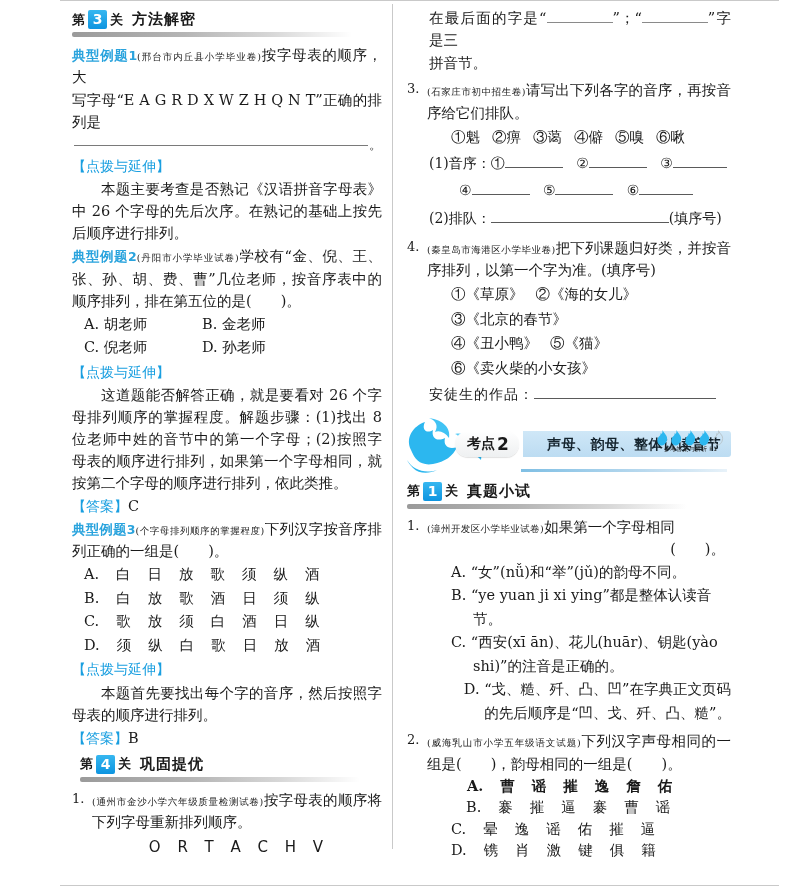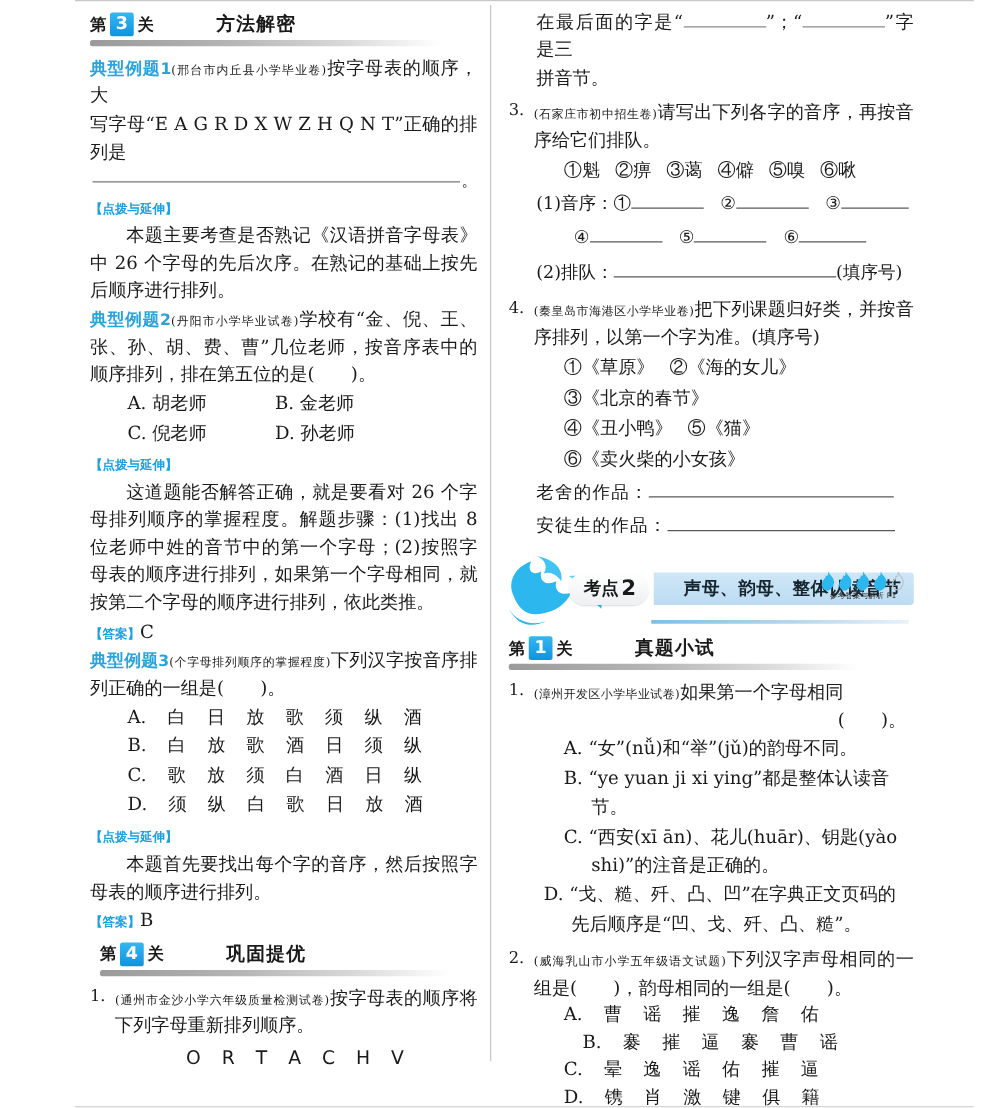--- a/index.html
+++ b/index.html
@@ -39,39 +39,39 @@
   .stage-head{margin:4px 0 7px 0;position:relative;}
   .stage-row{display:flex;align-items:center;gap:3px;}
   .stage-di{font-family:"DejaVu Sans","Liberation Sans",sans-serif;font-weight:bold;font-size:13px;letter-spacing:0;}
   .stage-num{
     display:inline-block;width:19px;height:19px;line-height:19px;text-align:center;
     background:linear-gradient(180deg,#36b7f0 0%,#0d94e0 100%);
     color:#fff;font-family:"DejaVu Sans","Liberation Sans",sans-serif;
     font-weight:bold;font-size:14px;border-radius:2px;
   }
   .stage-guan{font-family:"DejaVu Sans","Liberation Sans",sans-serif;font-weight:bold;font-size:13px;margin-right:6px;}
-  .stage-title{font-family:"DejaVu Sans","Liberation Sans",sans-serif;font-weight:bold;font-size:15px;letter-spacing:1px;margin-left:41px;}
+  .stage-title{font-family:"DejaVu Sans","Liberation Sans",sans-serif;font-weight:bold;font-size:15px;letter-spacing:1px;}
   .stage-bar{
     margin-top:3px;height:5px;width:280px;
     background:linear-gradient(90deg,#9a9a9a 0%,#b5b5b5 40%,#d8d8d8 72%,#ffffff 100%);
     border-radius:2px;
   }
 
   
   .lbl-blue{color:#29a3dd;font-weight:bold;font-family:"DejaVu Sans","Liberation Sans",sans-serif;font-size:13.5px;}
-  .lbl-bracket{color:#1a9fe0;font-weight:bold;font-family:"DejaVu Sans","Liberation Sans",sans-serif;font-size:10px;}
+  .lbl-bracket{color:#1a9fe0;font-weight:normal;font-family:"DejaVu Sans","Liberation Sans",sans-serif;font-size:14px;}
 
   .p{font-size:14.5px;line-height:1.52;margin:1px 0 1px 0;text-align:justify;}
   .p-ind{text-indent:2em;}
   .src{font-size:9.5px;font-family:"DejaVu Serif","Liberation Serif",serif;letter-spacing:.4px;}
   .ex-num{font-size:12.5px;font-family:"DejaVu Sans","Liberation Sans",sans-serif;}
 
   .blank-line{border-bottom:1px solid #8a8a8a;display:inline-block;}
 
-  .opt{font-size:14.5px;line-height:1.62;margin-left:30px;}
+  .opt{font-size:14.5px;line-height:1.62;margin-left:12px;}
   .opt-2col{display:flex;}
   .opt-2col > span:first-child{width:118px;display:inline-block;}
   .sp-chars span{display:inline-block;margin-right:17px;}
 
   .letters{text-align:center;font-family:"DejaVu Sans","Liberation Sans",sans-serif;font-size:15px;letter-spacing:6px;line-height:1.75;margin-left:24px;}
 
   .ans-letters{font-family:"DejaVu Sans","Liberation Sans",sans-serif;font-size:14px;letter-spacing:5px;}
 
   
   .qitem{display:flex;margin-top:5px;}
@@ -247,23 +247,20 @@
         <span class="src">(秦皇岛市海港区小学毕业卷)</span><span>把下列课题归好类，并按音序排列，以第一个字为准。(填序号)</span>
       </div>
     </div>
     <div class="circ-list" style="margin-left:44px;line-height:1.7;">
       <span>①《草原》</span><span>②《海的女儿》</span><span>③《北京的春节》</span>
     </div>
     <div class="circ-list" style="margin-left:44px;line-height:1.7;">
       <span>④《丑小鸭》</span><span>⑤《猫》</span><span>⑥《卖火柴的小女孩》</span>
     </div>
     <div class="fillrow" style="margin-left:22px;letter-spacing:1px;">
-      <span>老舍的作品：</span><span class="u" style="width:196px;"></span>
-    </div>
-    <div class="fillrow" style="margin-left:22px;letter-spacing:1px;">
       <span>安徒生的作品：</span><span class="u" style="width:182px;"></span>
     </div>
 
     <div class="kaodian">
       <svg class="kd-flame" viewBox="0 0 95 62">
         <path fill="#2cb7ef" d="M8 34 C2 22 10 10 22 6 C18 14 24 18 30 14 C28 22 34 26 42 22 C40 30 46 34 54 31 C50 40 42 46 30 48 C18 50 12 44 8 34 Z"></path>
         <path fill="#41c3f4" d="M26 2 C40 4 48 12 46 22 C42 16 36 14 32 16 C36 9 32 4 26 2 Z"></path>
         <path fill="#2cb7ef" d="M4 44 C10 54 22 58 34 54 C26 58 16 58 10 52 C7 49 5 46 4 44 Z"></path>
         <path fill="#5ccdf6" d="M52 18 C62 16 70 22 68 30 C64 25 58 24 54 26 C57 23 56 19 52 18 Z"></path>
         <path fill="#2cb7ef" d="M62 34 C72 31 80 36 78 44 C74 39 68 38 64 40 C67 38 66 35 62 34 Z"></path>
@@ -318,31 +315,31 @@
     </div>
     <div class="opt" style="margin-left:44px;text-indent:-22px;padding-left:22px;">
       <span>A.</span>&nbsp;<span>“女”(nǚ)和“举”(jǔ)的韵母不同。</span>
     </div>
     <div class="opt" style="margin-left:44px;text-indent:-22px;padding-left:22px;">
       <span>B.</span>&nbsp;<span>“ye yuan ji xi ying”都是整体认读音节。</span>
     </div>
     <div class="opt" style="margin-left:44px;text-indent:-22px;padding-left:22px;">
       <span>C.</span>&nbsp;<span>“西安(xī ān)、花儿(huār)、钥匙(yào shi)”的注音是正确的。</span>
     </div>
-    <div class="opt" style="margin-left:28px;text-indent:-22px;padding-left:22px;">
+    <div class="opt" style="margin-left:44px;text-indent:-22px;padding-left:22px;text-align:right;">
       <span>D.</span>&nbsp;<span>“戈、糙、歼、凸、凹”在字典正文页码的先后顺序是“凹、戈、歼、凸、糙”。</span>
     </div>
 
     <div class="qitem">
       <div class="qnum">2.</div>
       <div class="qbody">
         <span class="src">(威海乳山市小学五年级语文试题)</span><span>下列汉字声母相同的一组是(　　)，韵母相同的一组是(　　)。</span>
       </div>
     </div>
-    <div class="opt sp-chars" style="margin-left:44px;line-height:1.5;">
+    <div class="opt sp-chars" style="margin-left:60px;line-height:1.5;font-weight:bold;">
       <span>A.</span><span>曹</span><span>谣</span><span>摧</span><span>逸</span><span>詹</span><span>佑</span>
     </div>
     <div class="opt sp-chars" style="margin-left:59px;line-height:1.5;">
       <span>B.</span><span>褰</span><span>摧</span><span>逼</span><span>褰</span><span>曹</span><span>谣</span>
     </div>
     <div class="opt sp-chars" style="margin-left:44px;line-height:1.5;">
       <span>C.</span><span>晕</span><span>逸</span><span>谣</span><span>佑</span><span>摧</span><span>逼</span>
     </div>
     <div class="opt sp-chars" style="margin-left:44px;line-height:1.5;">
       <span>D.</span><span>镌</span><span>肖</span><span>激</span><span>键</span><span>俱</span><span>籍</span>

